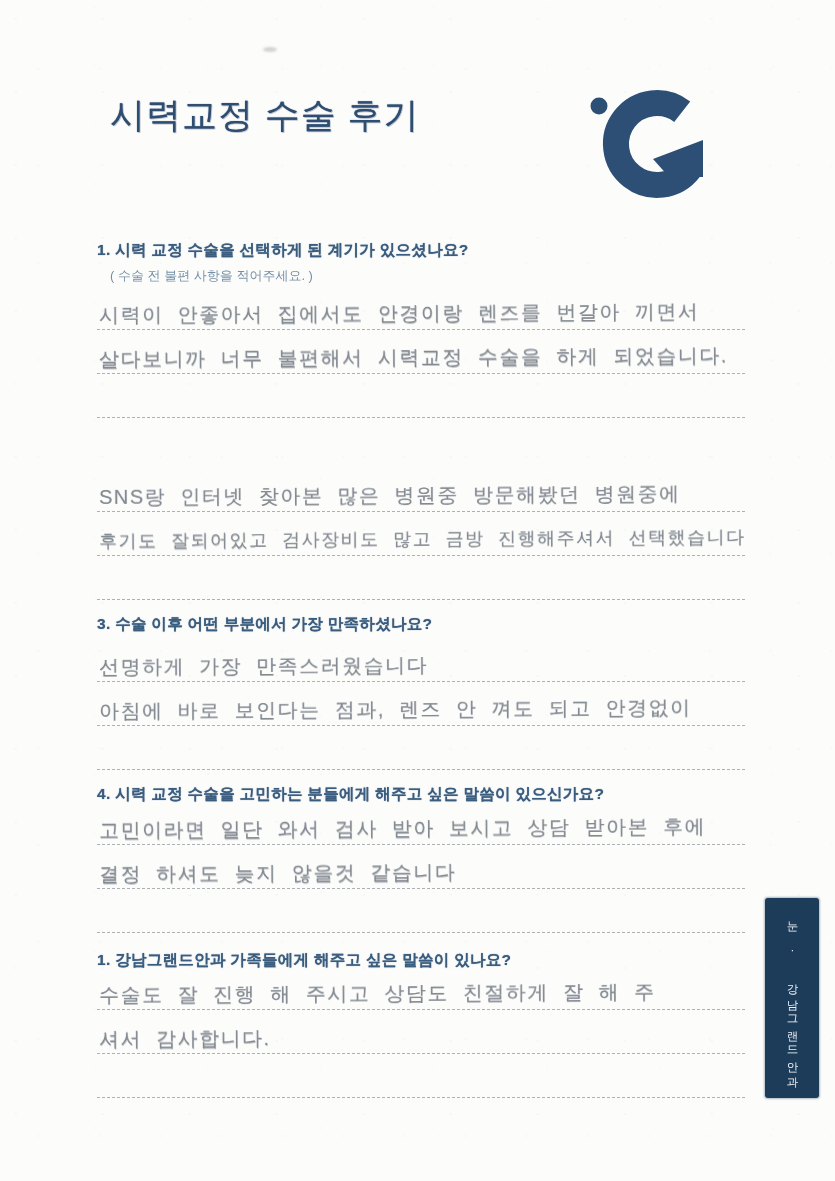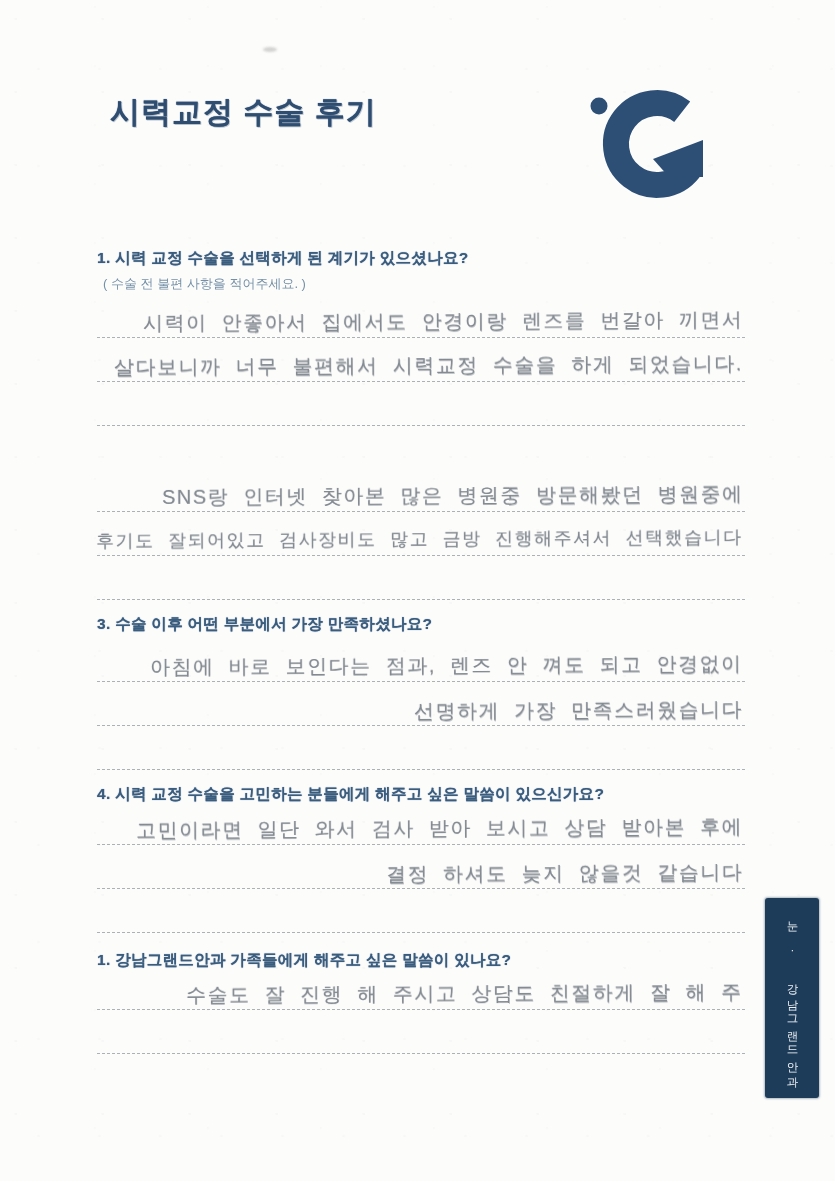--- a/index.html
+++ b/index.html
@@ -15,21 +15,21 @@
     position: absolute; inset: 0;
     background:
       radial-gradient(circle at 18% 26%, rgba(90,95,100,0.03) 1px, transparent 1.6px),
       radial-gradient(circle at 63% 71%, rgba(90,95,100,0.025) 1px, transparent 1.6px),
       radial-gradient(circle at 84% 12%, rgba(90,95,100,0.02) 1px, transparent 1.6px),
       #fcfcfb;
     background-size: 87px 73px, 61px 97px, 113px 59px, auto;
   }
   .doc-title {
     position: absolute; left: 110px; top: 92px;
-    font-size: 30px; font-weight: bold; letter-spacing: 1px;
+    font-size: 35px; font-weight: normal; letter-spacing: 1px;
     color: #2e4d70;
     filter: blur(0.5px);
     text-shadow: 0 0 1px rgba(46,77,112,0.85), 1px 1px 0 rgba(46,77,112,0.25);
   }
   .logo {
     position: absolute; left: 585px; top: 84px; width: 150px; height: 118px;
     filter: blur(0.7px);
   }
   .artifact {
     position: absolute; left: 263px; top: 47px; width: 14px; height: 5px;
@@ -37,32 +37,31 @@
   }
   .qblock { position: absolute; left: 97px; width: 648px; }
   .qhead {
     font-size: 15.5px; font-weight: bold; letter-spacing: 0.3px;
     color: #3a5c7e;
     filter: blur(0.5px);
     text-shadow: 0 0 1px rgba(58,92,126,0.8);
     white-space: nowrap;
   }
   .qsub {
-    margin-top: 6px; margin-left: 6px;
+    margin-top: 6px; margin-left: 13px;
     font-size: 13px; color: #5e7d99; opacity: .85;
     filter: blur(0.5px);
     white-space: nowrap;
   }
   .lines { position: absolute; left: 0; right: 0; }
   .aline {
     height: 44px;
     display: flex; align-items: flex-end;
     padding: 0 2px 3px 2px;
     border-bottom: 1px dashed rgba(110,115,122,0.55);
-    justify-content: flex-end;
   }
   .hw {
     font-size: 20px; line-height: 1.1;
     color: #68707a; opacity: .82;
     letter-spacing: 1.5px; word-spacing: 7px;
     white-space: nowrap;
     filter: blur(0.6px);
     transform: rotate(-0.35deg);
     transform-origin: left bottom;
     text-shadow: 0.5px 0.5px 0.5px rgba(104,112,122,0.5);
@@ -93,21 +92,21 @@
   <h1 class="doc-title">시력교정 수술 후기</h1>
 
   <div class="logo">
     <svg width="150" height="118" viewBox="0 0 150 118" xmlns="http://www.w3.org/2000/svg">
       <circle cx="14" cy="22" r="8.5" fill="#2d4f76"></circle>
       <path d="M 97.2 27.7 A 41 41 0 1 0 104.3 85.2" fill="none" stroke="#2d4f76" stroke-width="26" stroke-linecap="butt"></path>
       <polygon points="68,75 118,56 118,93 84,93" fill="#2d4f76"></polygon>
     </svg>
   </div>
 
-  <section class="qblock" style="top:248px; height:190px;">
+  <section class="qblock" style="top:240px; height:190px;">
     <h2 class="qhead">1. 시력 교정 수술을 선택하게 된 계기가 있으셨나요?</h2>
     <p class="qsub">( 수술 전 불편 사항을 적어주세요. )</p>
     <div class="lines" style="top:46px;">
       <div class="aline">
         <span class="hw">시력이 안좋아서 집에서도 안경이랑 렌즈를 번갈아 끼면서</span>
       </div>
       <div class="aline">
         <span class="hw">살다보니까 너무 불편해서 시력교정 수술을 하게 되었습니다.</span>
       </div>
       <div class="aline"></div>
@@ -123,24 +122,24 @@
         <span class="hw" style="font-size:18px;">후기도 잘되어있고 검사장비도 많고 금방 진행해주셔서 선택했습니다</span>
       </div>
       <div class="aline"></div>
     </div>
   </section>
 
   <section class="qblock" style="top:614px; height:168px;">
     <h2 class="qhead">3. 수술 이후 어떤 부분에서 가장 만족하셨나요?</h2>
     <div class="lines" style="top:24px;">
       <div class="aline">
-        <span class="hw">아침에 바로 보인다는 점과, 렌즈 안 껴도 되고 안경없이</span>
+        <span class="hw">선명하게 가장 만족스러웠습니다</span>
       </div>
       <div class="aline">
-        <span class="hw">선명하게 가장 만족스러웠습니다</span>
+        <span class="hw">아침에 바로 보인다는 점과, 렌즈 안 껴도 되고 안경없이</span>
       </div>
       <div class="aline"></div>
     </div>
   </section>
 
   <section class="qblock" style="top:784px; height:168px;">
     <h2 class="qhead">4. 시력 교정 수술을 고민하는 분들에게 해주고 싶은 말씀이 있으신가요?</h2>
     <div class="lines" style="top:17px;">
       <div class="aline">
         <span class="hw">고민이라면 일단 와서 검사 받아 보시고 상담 받아본 후에</span>
@@ -151,20 +150,23 @@
       <div class="aline"></div>
     </div>
   </section>
 
   <section class="qblock" style="top:950px; height:168px;">
     <h2 class="qhead">1. 강남그랜드안과 가족들에게 해주고 싶은 말씀이 있나요?</h2>
     <div class="lines" style="top:16px;">
       <div class="aline">
         <span class="hw">수술도 잘 진행 해 주시고 상담도 친절하게 잘 해 주</span>
       </div>
+      <div class="aline">
+        <span class="hw">셔서 감사합니다.</span>
+      </div>
       <div class="aline"></div>
     </div>
   </section>
 
   <aside class="banner">
     <span class="vtext">눈 · 강남그랜드안과</span>
   </aside>
 
 </div>
 

